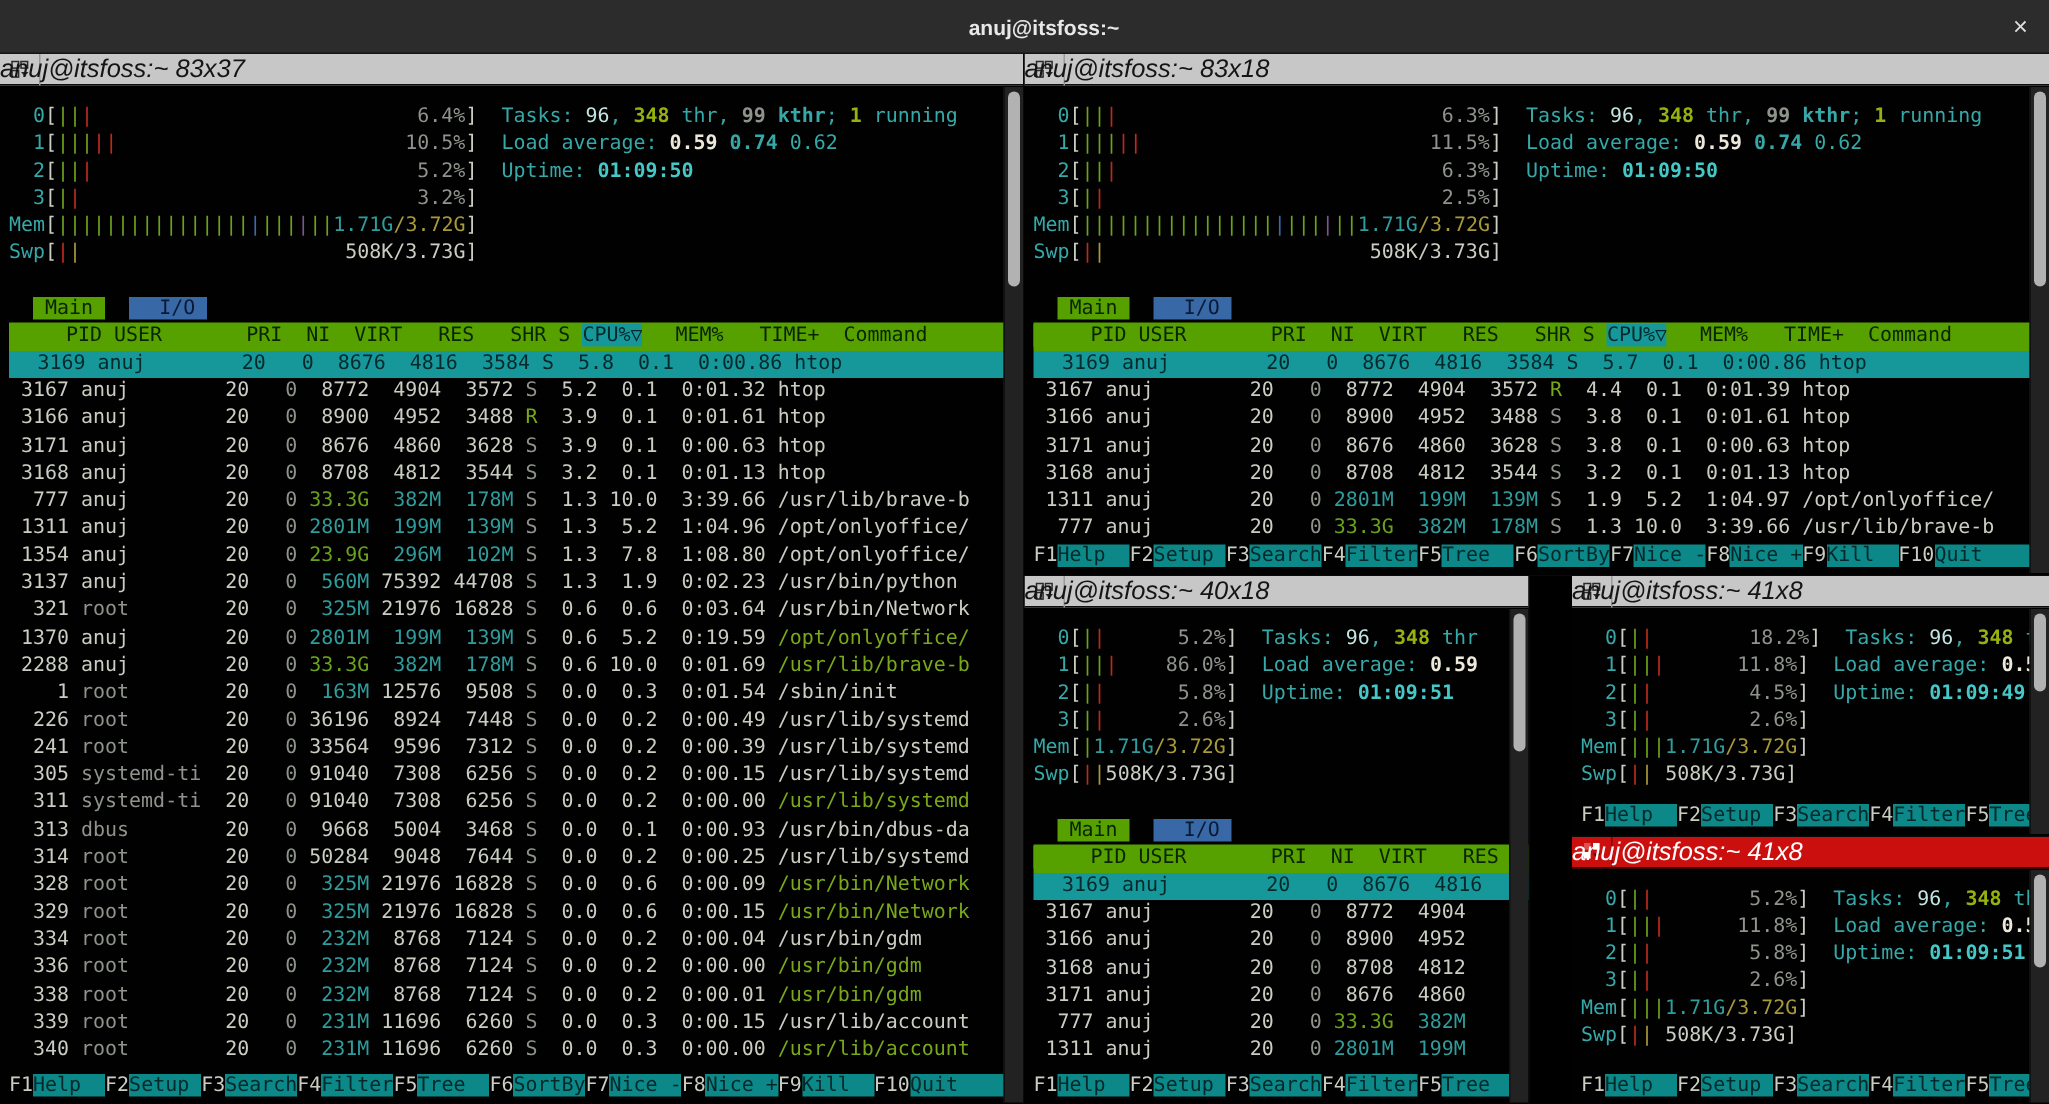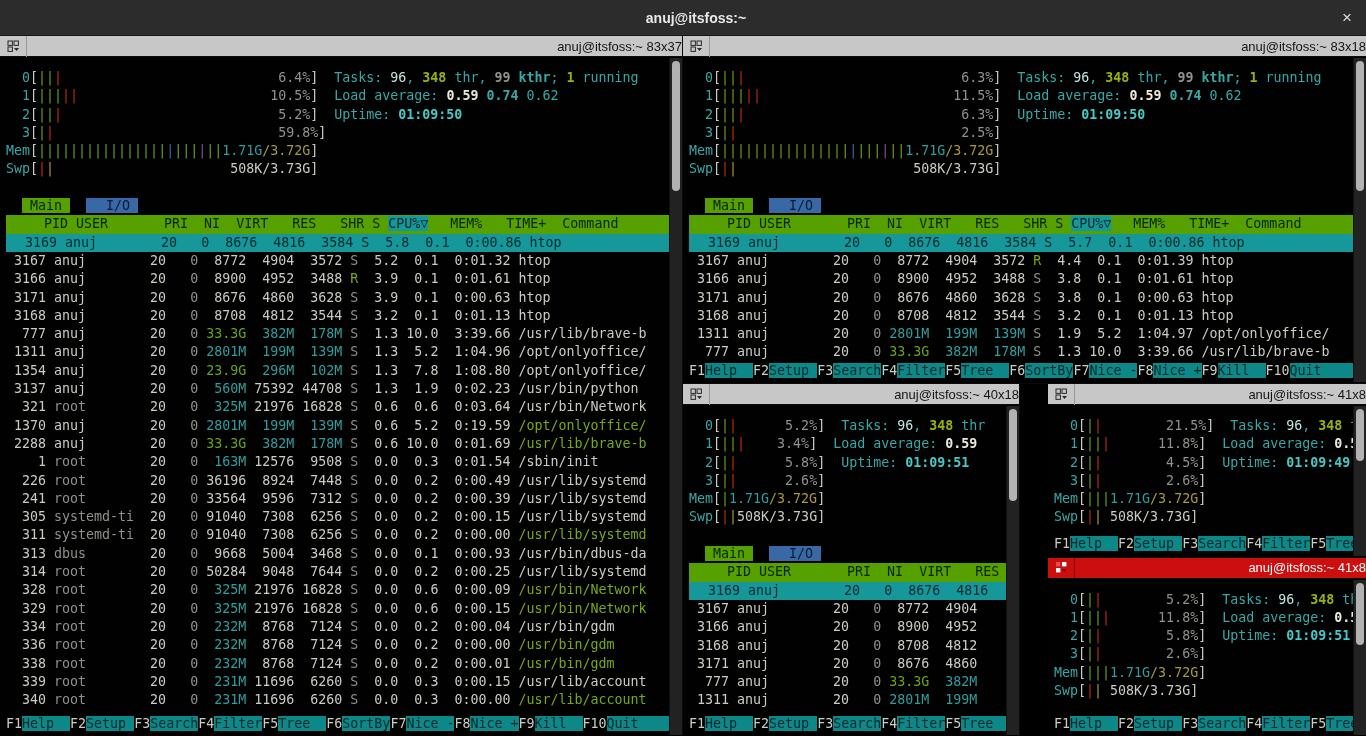--- a/index.html
+++ b/index.html
@@ -11,21 +11,21 @@
   *{margin:0;padding:0;box-sizing:border-box;}
   body{width:1366px;height:736px;overflow:hidden;background:#000;font-family:"Liberation Sans",sans-serif;}
   .win{width:1366px;height:736px;display:flex;flex-direction:column;}
   .wbar{height:36px;background:var(--winBg);position:relative;display:flex;align-items:center;justify-content:center;flex:0 0 36px;border-bottom:1px solid #151515;padding-left:26px;}
   .wtitle{color:#e8e8e8;font-size:14px;font-weight:bold;}
   .close{position:absolute;right:14px;top:8px;color:#dcdcdc;font-size:17px;line-height:20px;cursor:pointer;}
   .body{flex:1;display:flex;}
   .pane{position:relative;background:var(--termBg);overflow:hidden;display:flex;flex-direction:column;}
   .ptbar{height:21px;background:var(--ptBg);display:flex;align-items:center;flex:0 0 21px;border-bottom:1px solid #0c0c0c;position:relative;}
   .pticon{width:27px;height:21px;display:flex;align-items:center;justify-content:center;border-right:1px solid #9a9a9a;cursor:pointer;}
-  .pttitle{position:absolute;left:0;right:0;text-align:right;font-size:13px;color:#151515;pointer-events:none;}
+  .pttitle{position:absolute;left:0;right:0;text-align:left;font-size:17px;color:#151515;pointer-events:none;font-style:italic;}
   .pane.active .ptbar{background:var(--ptActive);}
   .pane.active .pticon{border-right:1px solid #7e0808;}
   .pane.active .pttitle{color:#ffffff;}
   .term{flex:1;display:flex;flex-direction:column;padding:12px 0 3px 6px;overflow:hidden;
         font-family:"DejaVu Sans Mono",monospace;font-size:13.3px;line-height:18.3px;}
   .trow{height:18.3px;white-space:pre;flex:0 0 18.3px;width:100%;}
   .grow{flex:1 1 auto;}
   .sb{position:absolute;top:22px;bottom:1px;right:0;width:13px;background:#222222;border-left:1px solid #111;}
   .sbt{position:absolute;left:2px;right:2px;border-radius:6px;background:#b2b2b2;}
   .p1 .sbt{top:3px;height:130px;} .p2 .sbt{top:3px;height:130px;} .p3 .sbt{top:3px;height:92px;}
@@ -77,21 +77,21 @@
               </g>
               <path d="M7 8 L12 8 L9.5 11 Z" fill="#2a2a2a"></path>
             </svg>
         </span>
         <span class="pttitle">anuj@itsfoss:~ 83x37</span>
       </div>
       <div class="term">
           <div class="trow"><span class="c-cy">  0</span><span class="c-w">[</span><span class="c-gn">||</span><span class="c-rd">|</span><span class="c-gy">                           6.4%</span><span class="c-w">]</span><span class="c-w">  </span><span class="c-cy">Tasks: </span><span class="c-bw2">96</span><span class="c-cy">, </span><span class="c-bg">348</span><span class="c-cy"> thr, </span><span class="c-bgy">99</span><span class="c-bcy"> kthr</span><span class="c-cy">; </span><span class="c-bg">1</span><span class="c-cy"> running</span></div>
           <div class="trow"><span class="c-cy">  1</span><span class="c-w">[</span><span class="c-gn">|||</span><span class="c-rd">||</span><span class="c-gy">                        10.5%</span><span class="c-w">]</span><span class="c-w">  </span><span class="c-cy">Load average: </span><span class="c-bw">0.59 </span><span class="c-bcy">0.74 </span><span class="c-cy">0.62</span></div>
           <div class="trow"><span class="c-cy">  2</span><span class="c-w">[</span><span class="c-gn">||</span><span class="c-rd">|</span><span class="c-gy">                           5.2%</span><span class="c-w">]</span><span class="c-w">  </span><span class="c-cy">Uptime: </span><span class="c-ut">01:09:50</span></div>
-          <div class="trow"><span class="c-cy">  3</span><span class="c-w">[</span><span class="c-gn">|</span><span class="c-rd">|</span><span class="c-gy">                            59.8%</span><span class="c-w">]</span></div>
+          <div class="trow"><span class="c-cy">  3</span><span class="c-w">[</span><span class="c-gn">|</span><span class="c-rd">|</span><span class="c-gy">                            3.2%</span><span class="c-w">]</span></div>
           <div class="trow"><span class="c-cy">Mem</span><span class="c-w">[</span><span class="c-gn">||||||||||||||||</span><span class="c-bl">|</span><span class="c-gn">|||</span><span class="c-vi">|</span><span class="c-gn">||</span><span class="c-tl">1.71G</span><span class="c-yl">/3.72G</span><span class="c-w">]</span></div>
           <div class="trow"><span class="c-cy">Swp</span><span class="c-w">[</span><span class="c-rd">|</span><span class="c-yl">|</span><span class="c-w">                      </span><span class="c-w">508K/3.73G</span><span class="c-w">]</span></div>
           <div class="trow"><span class="c-w"> </span></div>
           <div class="trow"><span class="c-w">  </span><span class="c-tA"> Main </span><span class="c-w">  </span><span class="c-tB"> I/O </span></div>
           <div class="trow bg-hd"><span class="c-hd">  PID USER       PRI  NI  VIRT   RES   SHR S </span><span class="c-hds">CPU%▽</span><span class="c-hd">MEM%   TIME+  Command</span></div>
           <div class="trow bg-sel"><span class="c-w"> 3169 </span><span class="c-w">anuj       </span><span class="c-w"> 20 </span><span class="c-gy">  0 </span><span class="c-w"> 8676 </span><span class="c-w"> 4816 </span><span class="c-w"> 3584 </span><span class="c-gy">S </span><span class="c-w"> 5.8 </span><span class="c-w"> 0.1 </span><span class="c-w"> 0:00.86 </span><span class="c-w">htop</span></div>
           <div class="trow"><span class="c-w"> 3167 </span><span class="c-w">anuj       </span><span class="c-w"> 20 </span><span class="c-gy">  0 </span><span class="c-w"> 8772 </span><span class="c-w"> 4904 </span><span class="c-w"> 3572 </span><span class="c-gy">S </span><span class="c-w"> 5.2 </span><span class="c-w"> 0.1 </span><span class="c-w"> 0:01.32 </span><span class="c-w">htop</span></div>
           <div class="trow"><span class="c-w"> 3166 </span><span class="c-w">anuj       </span><span class="c-w"> 20 </span><span class="c-gy">  0 </span><span class="c-w"> 8900 </span><span class="c-w"> 4952 </span><span class="c-w"> 3488 </span><span class="c-gc">R </span><span class="c-w"> 3.9 </span><span class="c-w"> 0.1 </span><span class="c-w"> 0:01.61 </span><span class="c-w">htop</span></div>
           <div class="trow"><span class="c-w"> 3171 </span><span class="c-w">anuj       </span><span class="c-w"> 20 </span><span class="c-gy">  0 </span><span class="c-w"> 8676 </span><span class="c-w"> 4860 </span><span class="c-w"> 3628 </span><span class="c-gy">S </span><span class="c-w"> 3.9 </span><span class="c-w"> 0.1 </span><span class="c-w"> 0:00.63 </span><span class="c-w">htop</span></div>
           <div class="trow"><span class="c-w"> 3168 </span><span class="c-w">anuj       </span><span class="c-w"> 20 </span><span class="c-gy">  0 </span><span class="c-w"> 8708 </span><span class="c-w"> 4812 </span><span class="c-w"> 3544 </span><span class="c-gy">S </span><span class="c-w"> 3.2 </span><span class="c-w"> 0.1 </span><span class="c-w"> 0:01.13 </span><span class="c-w">htop</span></div>
@@ -174,21 +174,21 @@
                     <rect x="7" y="1" width="4.4" height="4.4"></rect>
                     <rect x="1" y="7" width="4.4" height="4.4"></rect>
                   </g>
                   <path d="M7 8 L12 8 L9.5 11 Z" fill="#2a2a2a"></path>
                 </svg>
             </span>
             <span class="pttitle">anuj@itsfoss:~ 40x18</span>
           </div>
           <div class="term">
               <div class="trow"><span class="c-cy">  0</span><span class="c-w">[</span><span class="c-gn">|</span><span class="c-rd">|</span><span class="c-gy">      5.2%</span><span class="c-w">]</span><span class="c-w">  </span><span class="c-cy">Tasks: </span><span class="c-bw2">96</span><span class="c-cy">, </span><span class="c-bg">348</span><span class="c-cy"> thr</span></div>
-              <div class="trow"><span class="c-cy">  1</span><span class="c-w">[</span><span class="c-gn">||</span><span class="c-rd">|</span><span class="c-gy">    3.4%</span><span class="c-w">]</span><span class="c-w">  </span><span class="c-cy">Load average: </span><span class="c-bw">0.59</span></div>
+              <div class="trow"><span class="c-cy">  1</span><span class="c-w">[</span><span class="c-gn">||</span><span class="c-rd">|</span><span class="c-gy">    86.0%</span><span class="c-w">]</span><span class="c-w">  </span><span class="c-cy">Load average: </span><span class="c-bw">0.59</span></div>
               <div class="trow"><span class="c-cy">  2</span><span class="c-w">[</span><span class="c-gn">|</span><span class="c-rd">|</span><span class="c-gy">      5.8%</span><span class="c-w">]</span><span class="c-w">  </span><span class="c-cy">Uptime: </span><span class="c-ut">01:09:51</span></div>
               <div class="trow"><span class="c-cy">  3</span><span class="c-w">[</span><span class="c-gn">|</span><span class="c-rd">|</span><span class="c-gy">      2.6%</span><span class="c-w">]</span></div>
               <div class="trow"><span class="c-cy">Mem</span><span class="c-w">[</span><span class="c-gn">|</span><span class="c-tl">1.71G</span><span class="c-yl">/3.72G</span><span class="c-w">]</span></div>
               <div class="trow"><span class="c-cy">Swp</span><span class="c-w">[</span><span class="c-rd">|</span><span class="c-yl">|</span><span class="c-w">508K/3.73G</span><span class="c-w">]</span></div>
               <div class="trow"><span class="c-w"> </span></div>
               <div class="trow"><span class="c-w">  </span><span class="c-tA"> Main </span><span class="c-w">  </span><span class="c-tB"> I/O </span></div>
               <div class="trow bg-hd"><span class="c-hd">  PID USER       PRI  NI  VIRT   RES</span></div>
               <div class="trow bg-sel"><span class="c-w"> 3169 </span><span class="c-w">anuj       </span><span class="c-w"> 20 </span><span class="c-gy">  0 </span><span class="c-w"> 8676 </span><span class="c-w"> 4816</span></div>
               <div class="trow"><span class="c-w"> 3167 </span><span class="c-w">anuj       </span><span class="c-w"> 20 </span><span class="c-gy">  0 </span><span class="c-w"> 8772 </span><span class="c-w"> 4904</span></div>
               <div class="trow"><span class="c-w"> 3166 </span><span class="c-w">anuj       </span><span class="c-w"> 20 </span><span class="c-gy">  0 </span><span class="c-w"> 8900 </span><span class="c-w"> 4952</span></div>
@@ -213,21 +213,21 @@
                       <rect x="1" y="1" width="4.4" height="4.4"></rect>
                       <rect x="7" y="1" width="4.4" height="4.4"></rect>
                       <rect x="1" y="7" width="4.4" height="4.4"></rect>
                     </g>
                     <path d="M7 8 L12 8 L9.5 11 Z" fill="#2a2a2a"></path>
                   </svg>
               </span>
               <span class="pttitle">anuj@itsfoss:~ 41x8</span>
             </div>
             <div class="term">
-                <div class="trow"><span class="c-cy">  0</span><span class="c-w">[</span><span class="c-gn">|</span><span class="c-rd">|</span><span class="c-gy">        21.5%</span><span class="c-w">]</span><span class="c-w">  </span><span class="c-cy">Tasks: </span><span class="c-bw2">96</span><span class="c-cy">, </span><span class="c-bg">348</span><span class="c-cy"> thr</span></div>
+                <div class="trow"><span class="c-cy">  0</span><span class="c-w">[</span><span class="c-gn">|</span><span class="c-rd">|</span><span class="c-gy">        18.2%</span><span class="c-w">]</span><span class="c-w">  </span><span class="c-cy">Tasks: </span><span class="c-bw2">96</span><span class="c-cy">, </span><span class="c-bg">348</span><span class="c-cy"> thr</span></div>
                 <div class="trow"><span class="c-cy">  1</span><span class="c-w">[</span><span class="c-gn">||</span><span class="c-rd">|</span><span class="c-gy">      11.8%</span><span class="c-w">]</span><span class="c-w">  </span><span class="c-cy">Load average: </span><span class="c-bw">0.59</span></div>
                 <div class="trow"><span class="c-cy">  2</span><span class="c-w">[</span><span class="c-gn">|</span><span class="c-rd">|</span><span class="c-gy">        4.5%</span><span class="c-w">]</span><span class="c-w">  </span><span class="c-cy">Uptime: </span><span class="c-ut">01:09:49</span></div>
                 <div class="trow"><span class="c-cy">  3</span><span class="c-w">[</span><span class="c-gn">|</span><span class="c-rd">|</span><span class="c-gy">        2.6%</span><span class="c-w">]</span></div>
                 <div class="trow"><span class="c-cy">Mem</span><span class="c-w">[</span><span class="c-gn">|||</span><span class="c-tl">1.71G</span><span class="c-yl">/3.72G</span><span class="c-w">]</span></div>
                 <div class="trow"><span class="c-cy">Swp</span><span class="c-w">[</span><span class="c-rd">|</span><span class="c-yl">|</span><span class="c-w"> </span><span class="c-w">508K/3.73G</span><span class="c-w">]</span></div>
                 <div class="grow"></div>
                 <div class="trow"><span class="c-w">F1</span><span class="c-fk">Help  </span><span class="c-w">F2</span><span class="c-fk">Setup </span><span class="c-w">F3</span><span class="c-fk">Search</span><span class="c-w">F4</span><span class="c-fk">Filter</span><span class="c-w">F5</span><span class="c-fk">Tree  </span><span class="c-w">F</span></div>
               </div>
             <div class="sb">
                 <div class="sbt"></div>

